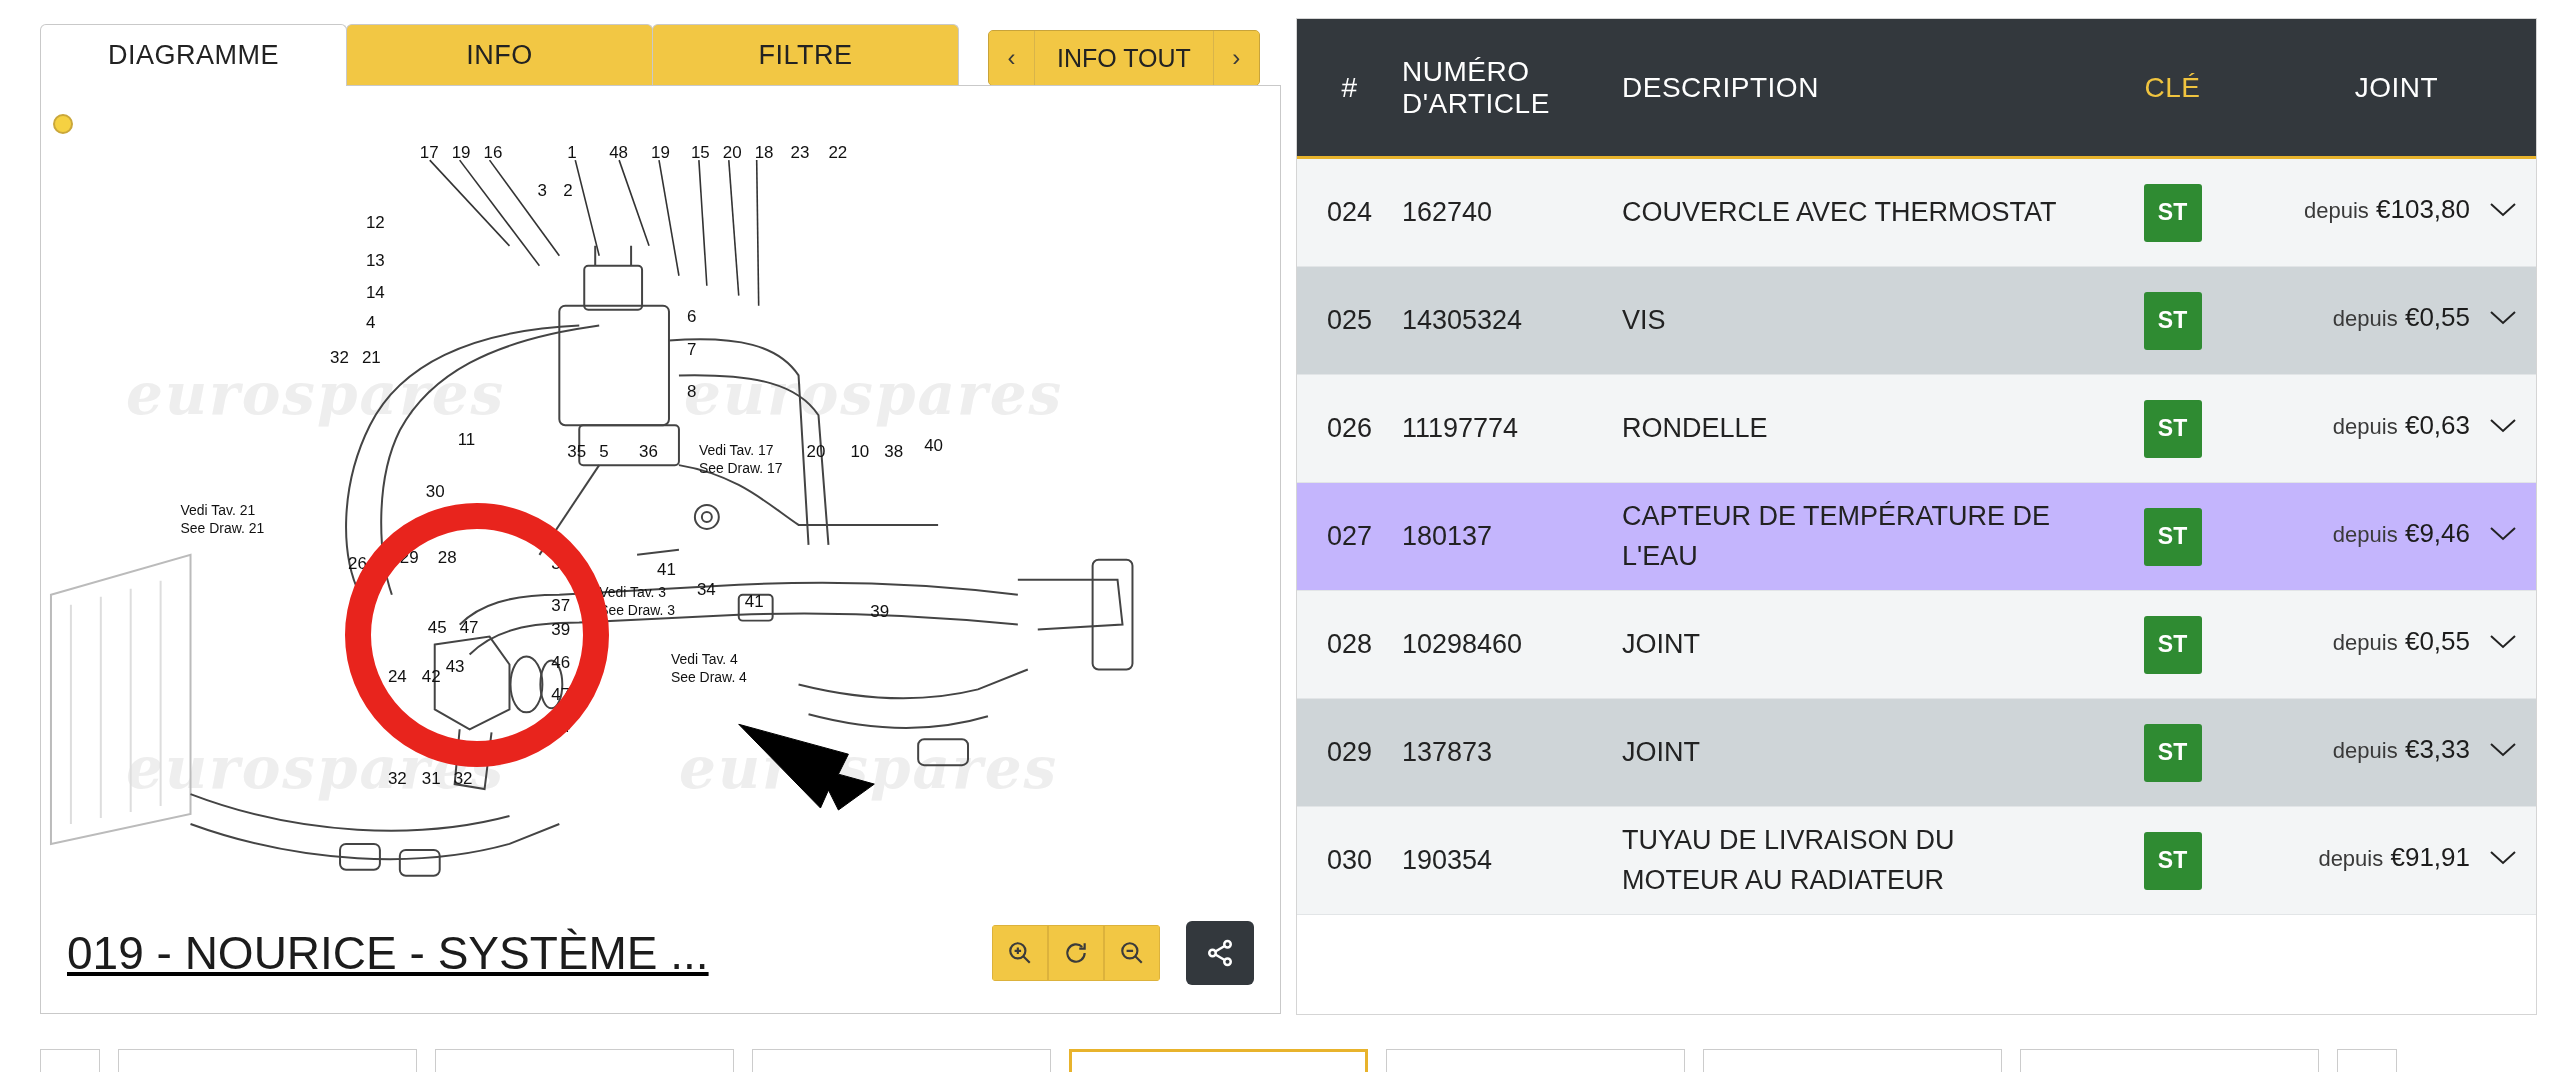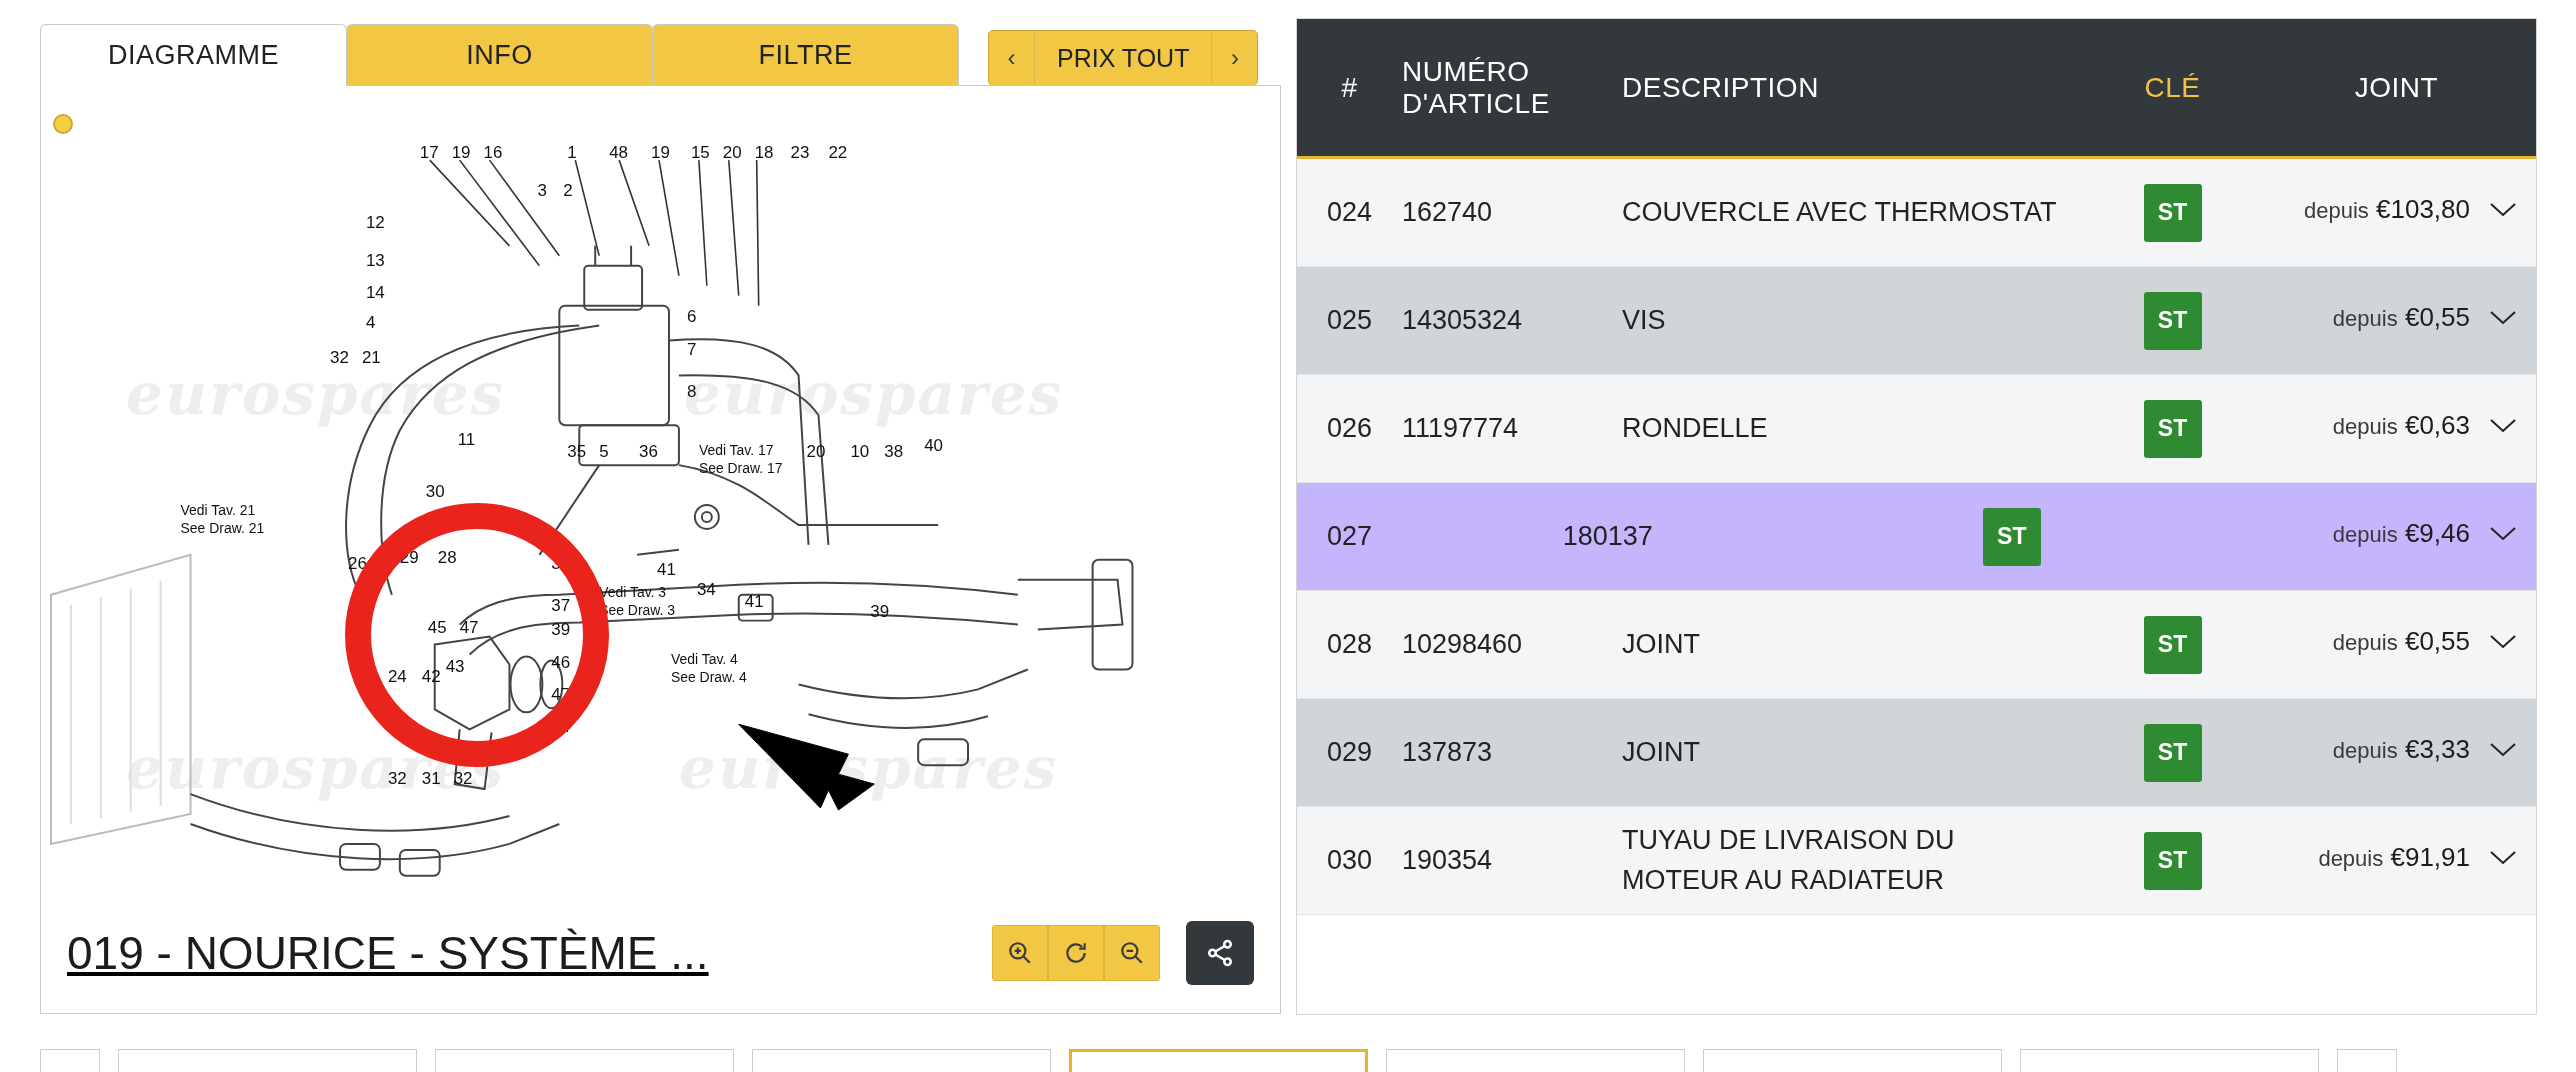--- a/index.html
+++ b/index.html
@@ -269,21 +269,21 @@
       </div>
       <div class="tab">
         <span>INFO</span>
       </div>
       <div class="tab">
         <span>FILTRE</span>
       </div>
 
       <div class="viewall">
         <div class="arrowbtn left">‹</div>
-        <div class="label">PRIX TOUT</div>
+        <div class="label">INFO TOUT</div>
         <div class="arrowbtn right">›</div>
       </div>
     </div>
 
     <div class="diagram-box">
       <div class="marker-dot"></div>
 
       <div class="watermark wm1">eurospares</div>
       <div class="watermark wm2">eurospares</div>
       <div class="watermark wm3">eurospares</div>
@@ -504,20 +504,21 @@
           <svg width="28" height="18" viewBox="0 0 28 18" fill="none" stroke="#222" stroke-width="2">
               <path d="M2 3 L14 14 L26 3"></path>
             </svg>
         </div>
       </div>
     </div>
 
     <div class="row highlight">
       <div class="c-num">027</div>
       <div class="c-article">180137</div>
+      <div class="c-desc">CAPTEUR DE TEMPÉRATURE DE L'EAU</div>
       <div class="c-key">
         <div class="st-badge">ST</div>
       </div>
       <div class="c-price">
         <div class="price-text"><span class="from">depuis</span> <span>€9,46</span></div>
         <div class="chev">
           <svg width="28" height="18" viewBox="0 0 28 18" fill="none" stroke="#222" stroke-width="2">
               <path d="M2 3 L14 14 L26 3"></path>
             </svg>
         </div>

